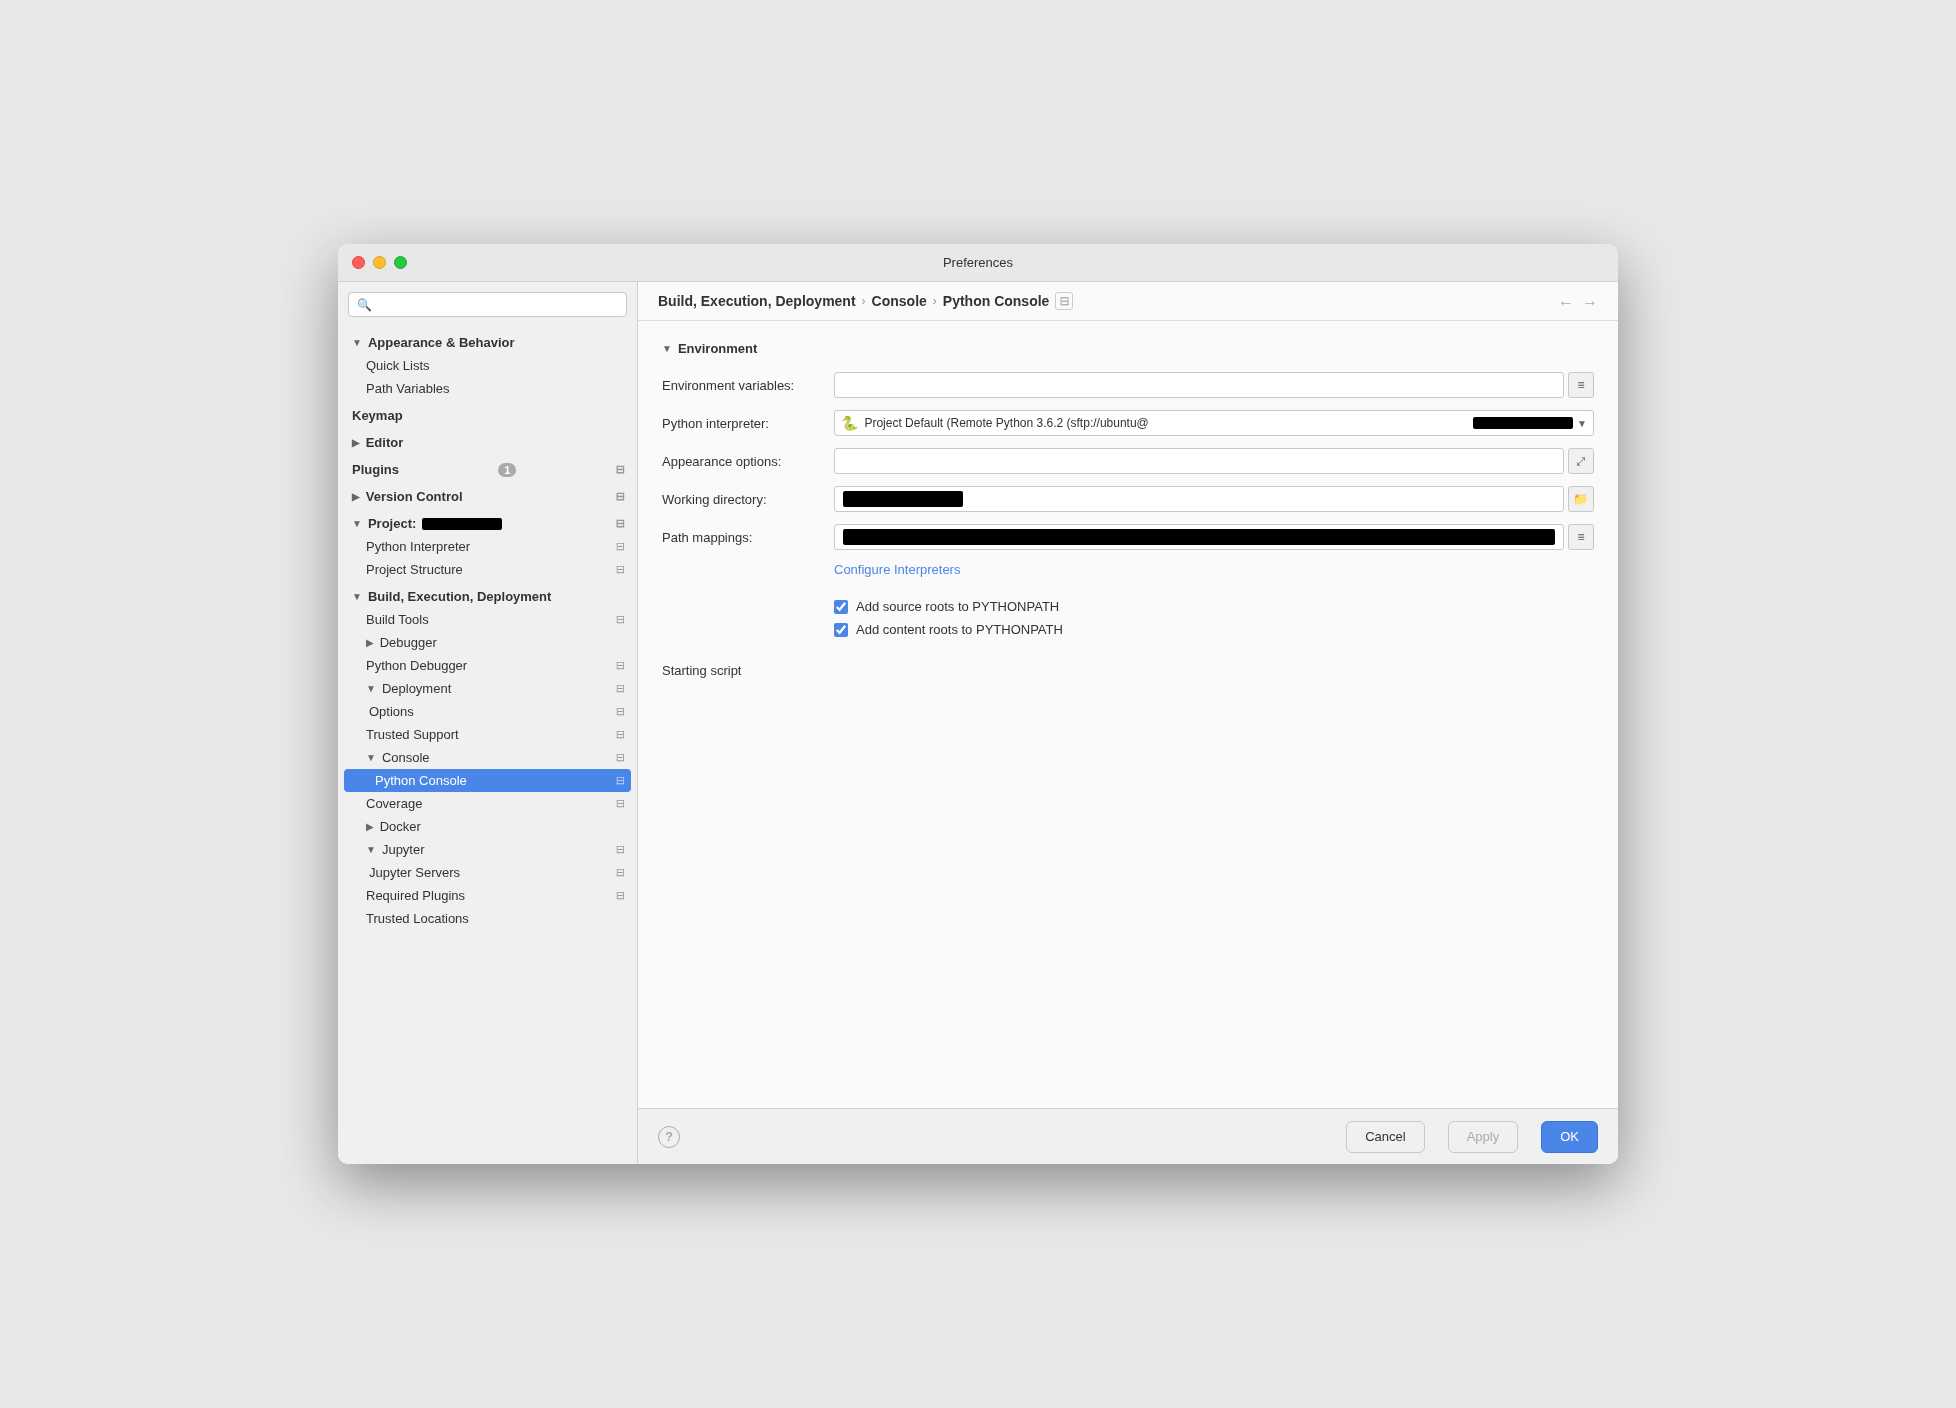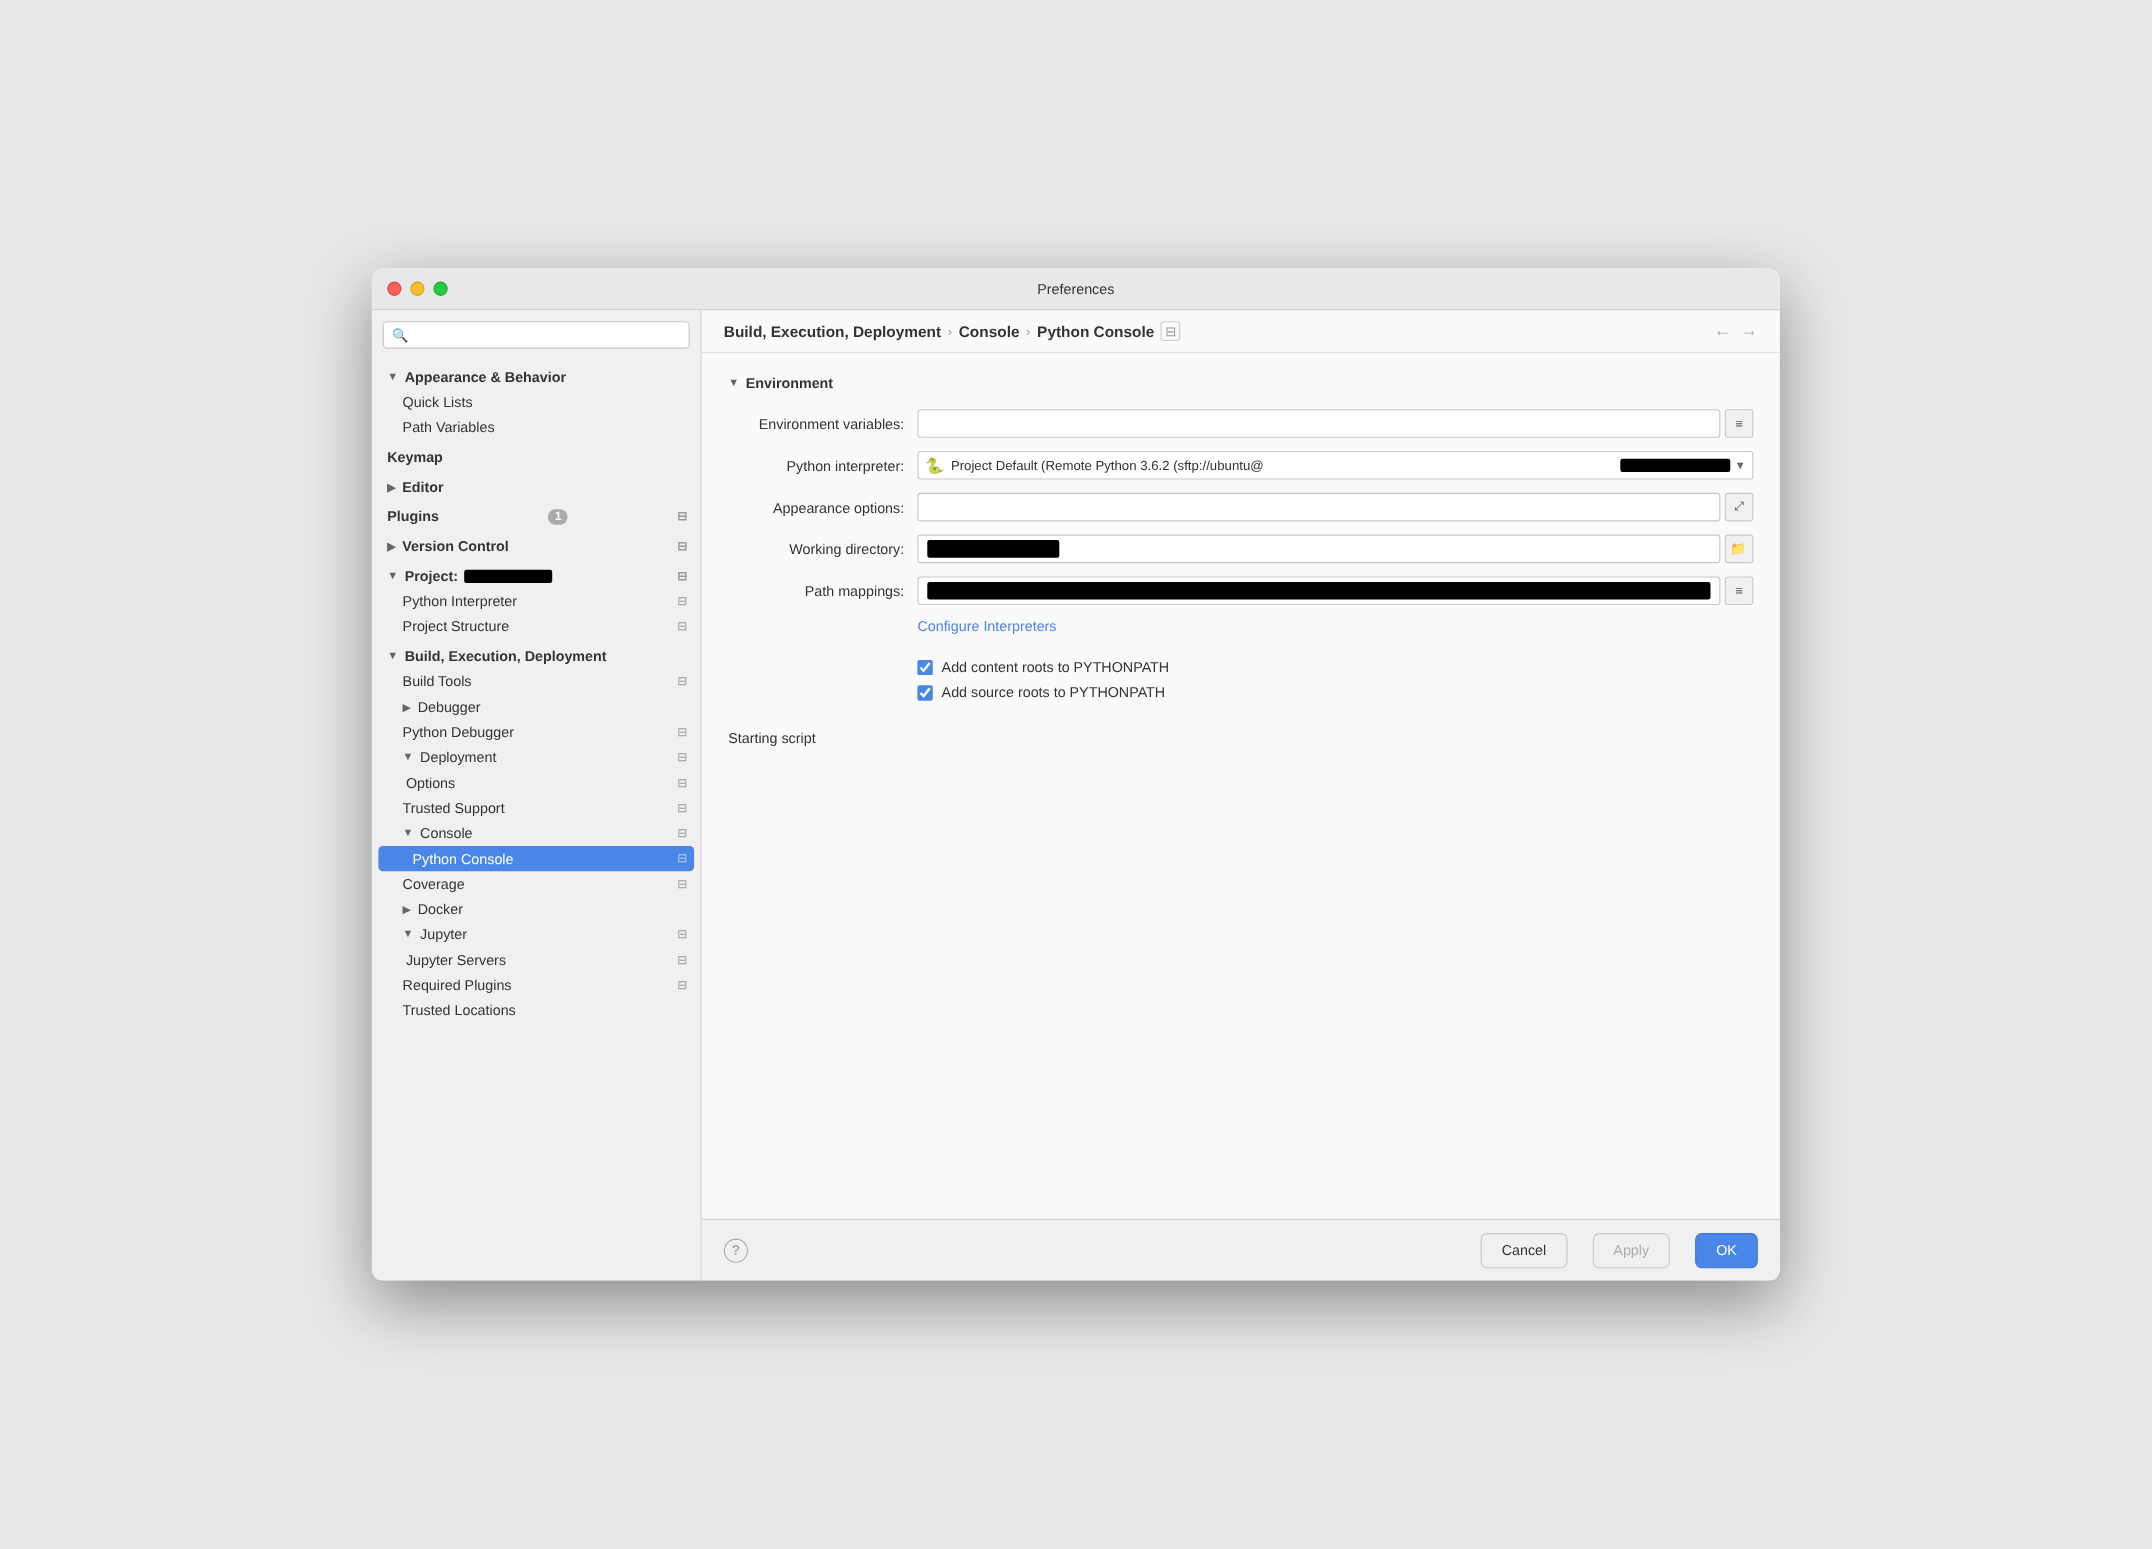--- a/index.html
+++ b/index.html
@@ -182,21 +182,21 @@
       display: flex;
       align-items: center;
       margin-bottom: 12px;
       gap: 12px;
     }
     .form-label {
       width: 160px;
       flex-shrink: 0;
       color: #333;
       font-size: 13px;
-      text-align: right;
+      text-align: left;
     }
     .form-field {
       flex: 1;
       display: flex;
       align-items: center;
       gap: 4px;
     }
     .text-input {
       flex: 1;
       height: 26px;
@@ -557,26 +557,26 @@
             <div class="input-btn">≡</div>
           </div>
         </div>
 
         <div style="margin-left: 172px; margin-bottom: 12px;">
           <span class="configure-link">Configure Interpreters</span>
         </div>
 
         <div style="margin-left: 168px;">
           <div class="checkbox-row">
+            <input type="checkbox" id="cb-source" checked="" style="">
+            <label class="checkbox-label" for="cb-source">Add source roots to PYTHONPATH</label>
+          </div>
+          <div class="checkbox-row">
             <input type="checkbox" id="cb-content" checked="" style="">
             <label class="checkbox-label" for="cb-content">Add content roots to PYTHONPATH</label>
-          </div>
-          <div class="checkbox-row">
-            <input type="checkbox" id="cb-source" checked="" style="">
-            <label class="checkbox-label" for="cb-source">Add source roots to PYTHONPATH</label>
           </div>
         </div>
 
         <div class="starting-script-label">Starting script</div>
 
       </div>
 
       <div class="bottom-bar">
         <div class="help-btn">
           <span>?</span>

